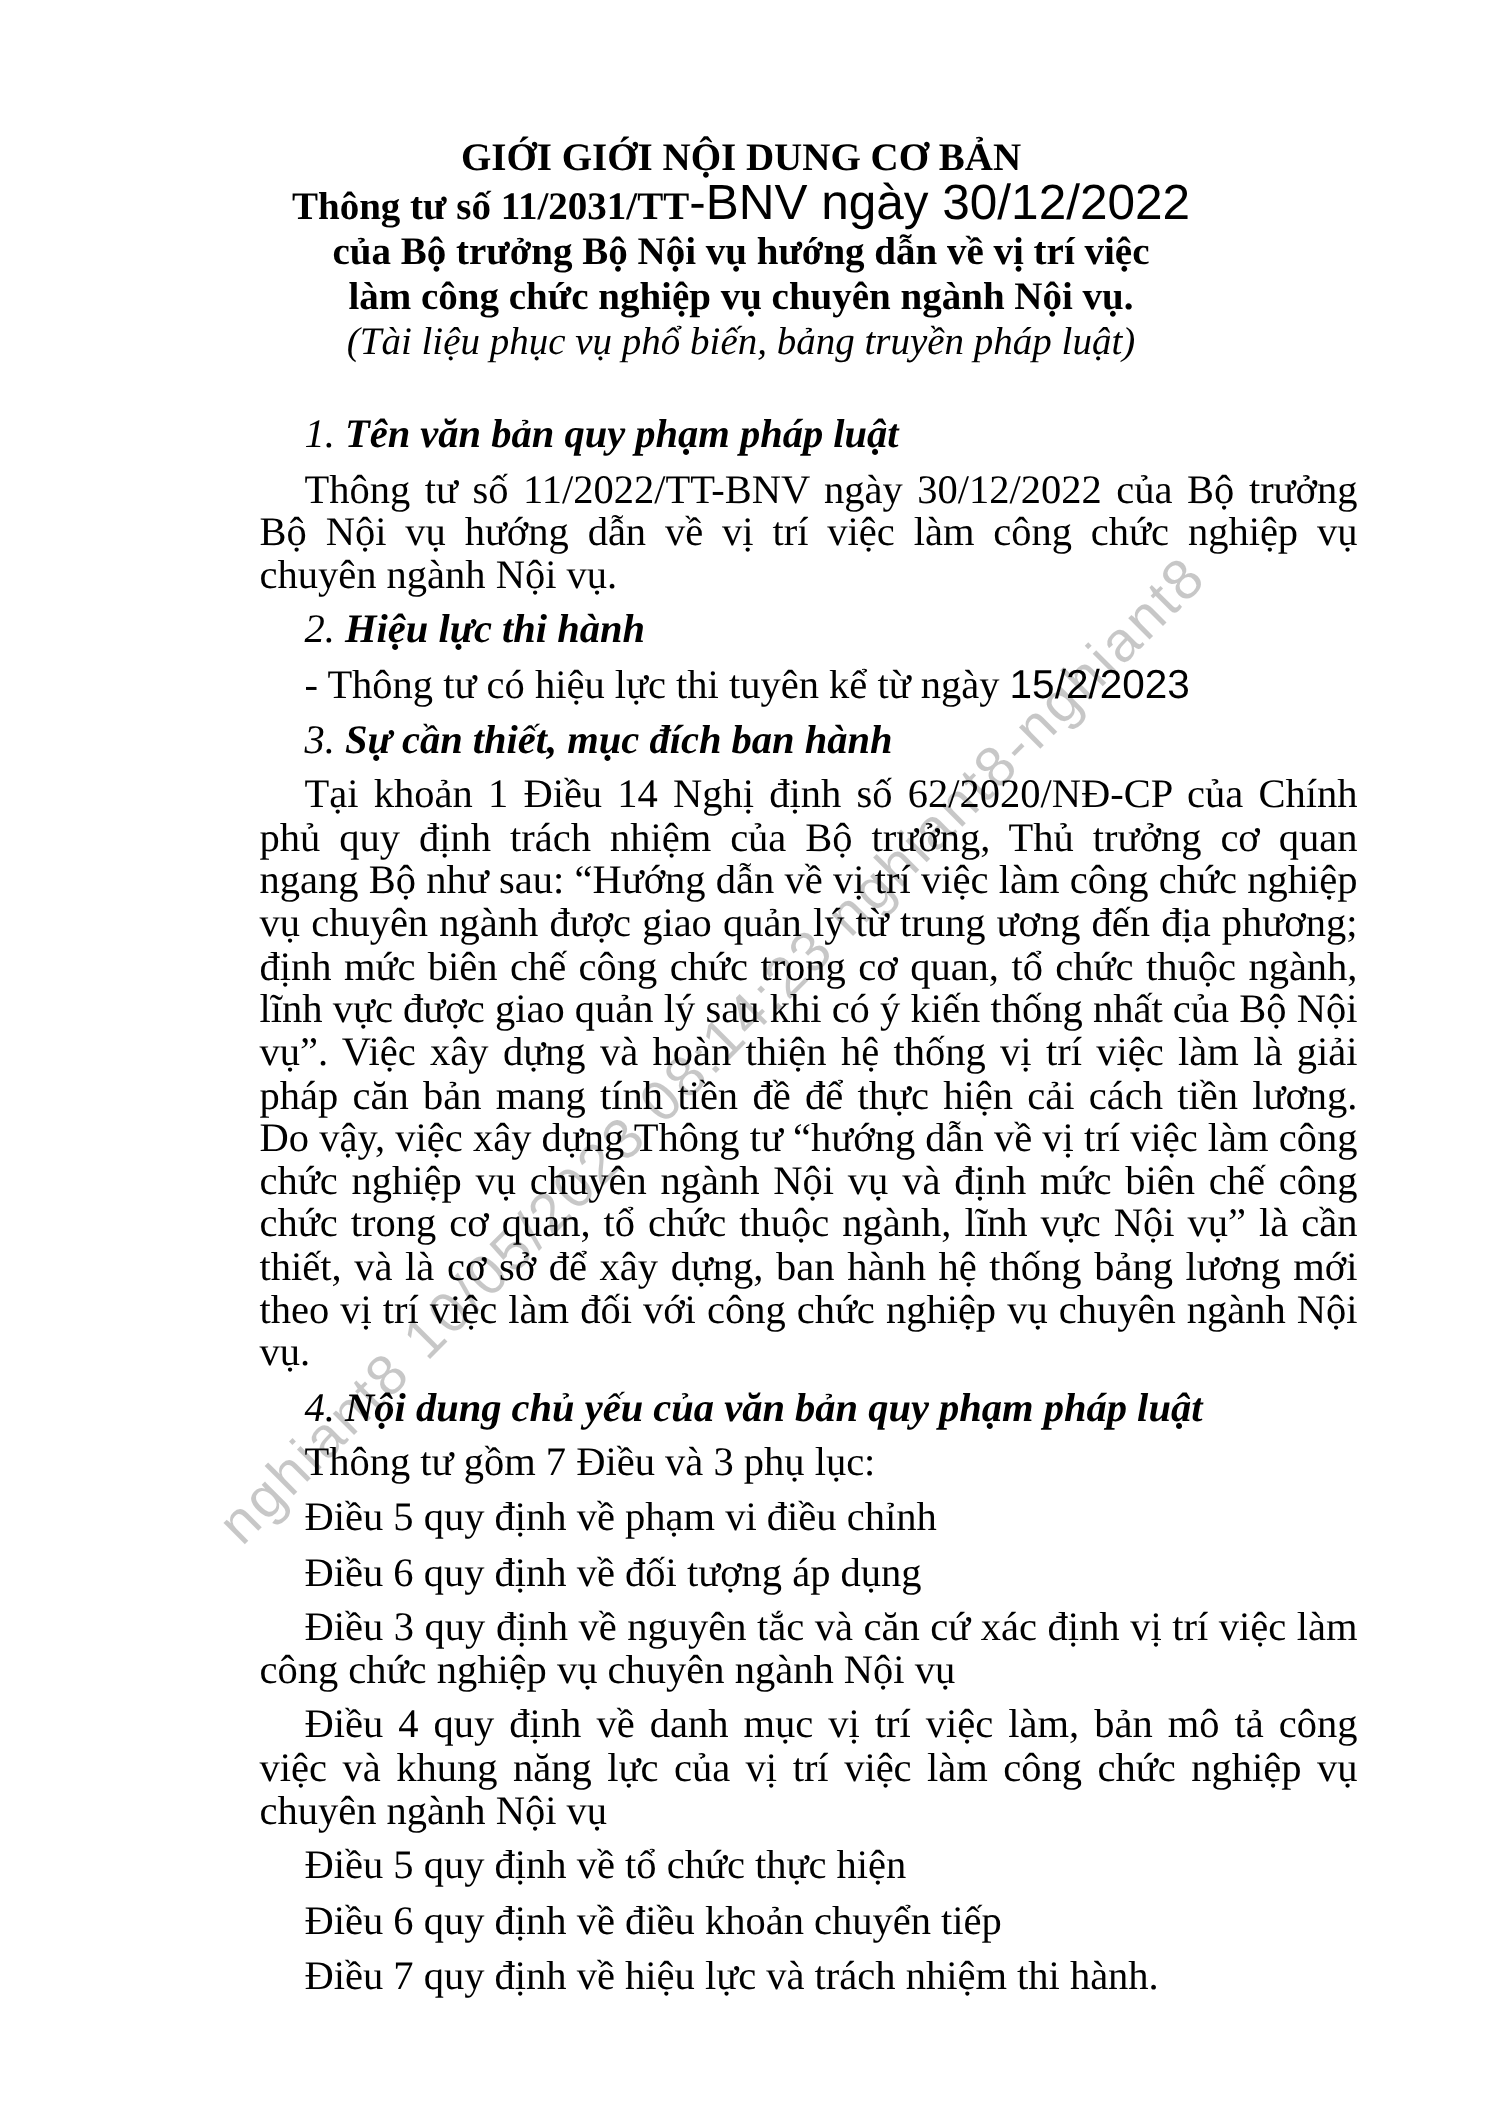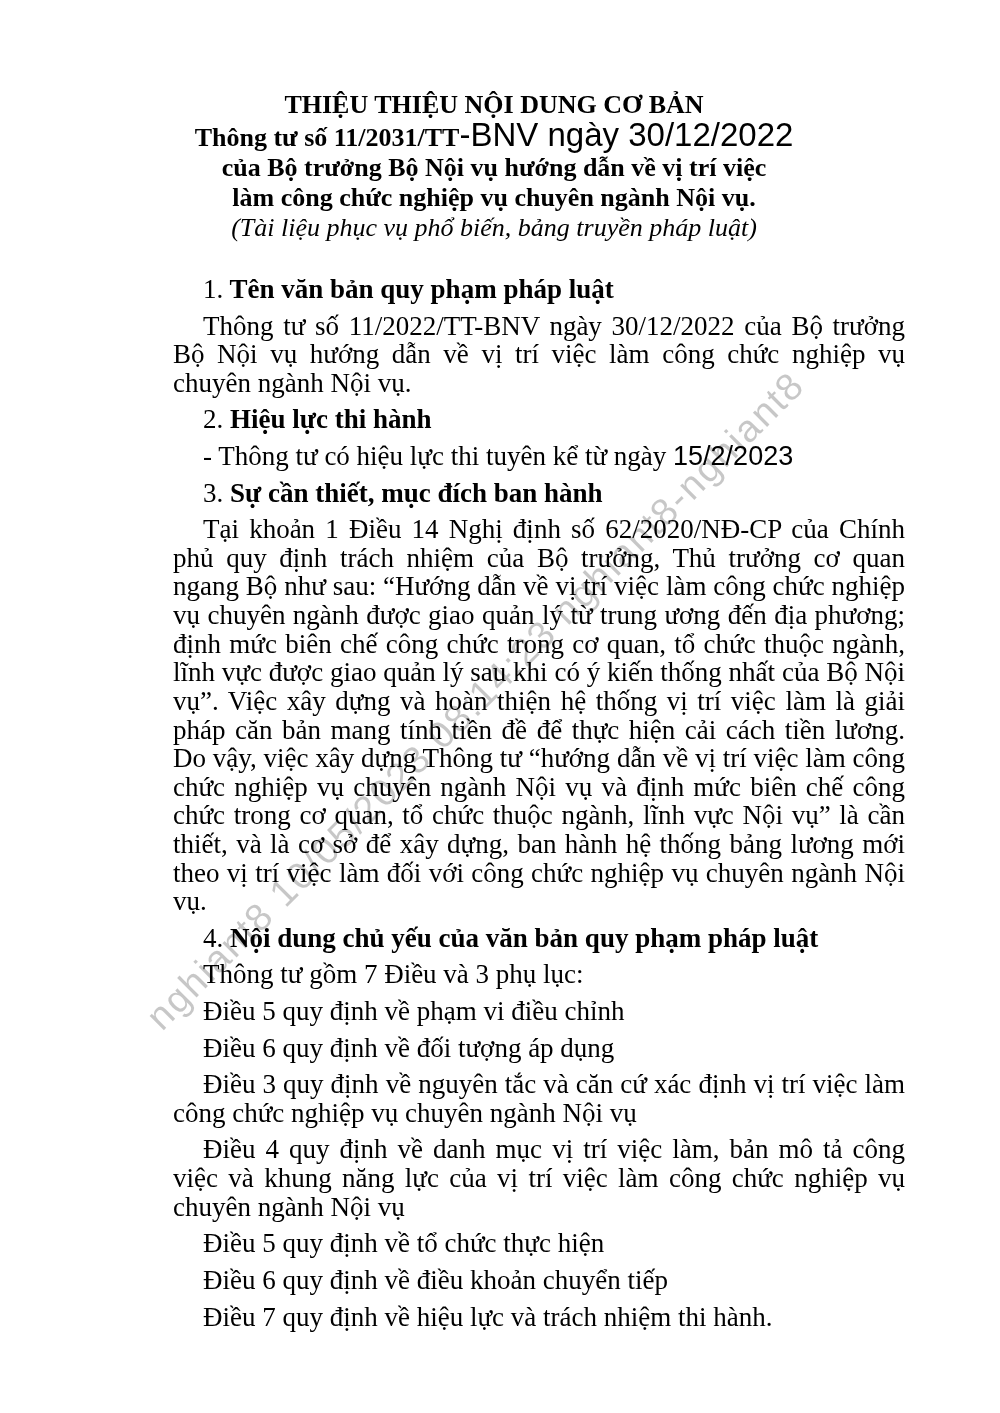--- a/index.html
+++ b/index.html
@@ -50,20 +50,21 @@
   }
   .subtitle {
     font-weight: normal;
     font-style: italic;
   }
   
   .hd {
     margin: 0 0 8px 0;
     text-indent: 30px;
     font-weight: bold;
+    font-style: italic;
   }
   .hd .num { font-weight: normal; }
   
   .para {
     margin: 0 0 8px 0;
     text-indent: 30px;
     text-align: justify;
   }
   .sans {
     font-family: "Liberation Sans", "DejaVu Sans", sans-serif;
@@ -72,21 +73,21 @@
 </head>
 <body>
 
 <div class="page">
 
   <div class="watermark">nghiant8 10/05/2023 08:14:23 nghiant8-nghiant8</div>
 
   <div class="content">
 
     <div class="title-block">
-      <div class="title-line">THIỆU THIỆU NỘI DUNG CƠ BẢN</div>
+      <div class="title-line">GIỚI GIỚI NỘI DUNG CƠ BẢN</div>
       <div class="title-line"><span>Thông tư số 11/2031/TT</span><span class="title-sans">-BNV ngày 30/12/2022</span></div>
       <div class="title-line">của Bộ trưởng Bộ Nội vụ hướng dẫn về vị trí việc</div>
       <div class="title-line">làm công chức nghiệp vụ chuyên ngành Nội vụ.</div>
       <div class="subtitle">(Tài liệu phục vụ phổ biến, bảng truyền pháp luật)</div>
     </div>
 
     <p class="hd"><span class="num">1.</span> <span>Tên văn bản quy phạm pháp luật</span></p>
     <p class="para">Thông tư số 11/2022/TT-BNV ngày 30/12/2022 của Bộ trưởng Bộ Nội vụ hướng dẫn về vị trí việc làm công chức nghiệp vụ chuyên ngành Nội vụ.</p>
 
     <p class="hd"><span class="num">2.</span> <span>Hiệu lực thi hành</span></p>

